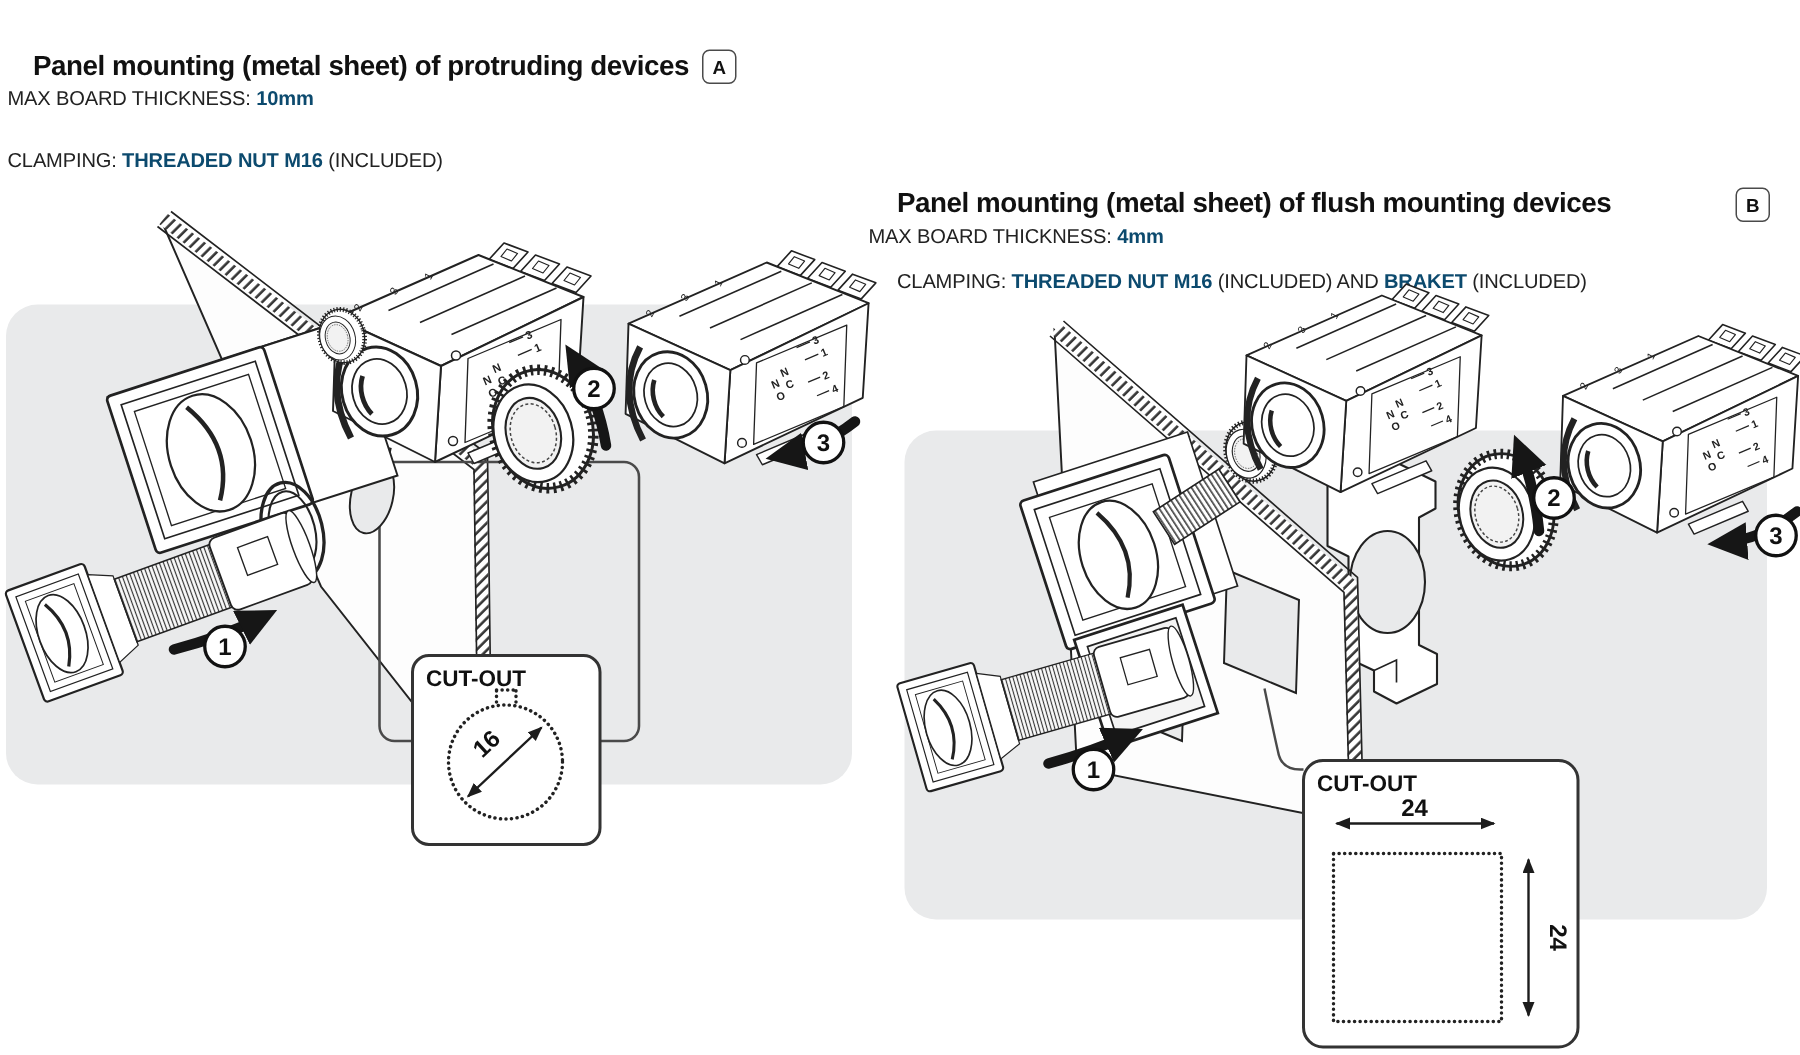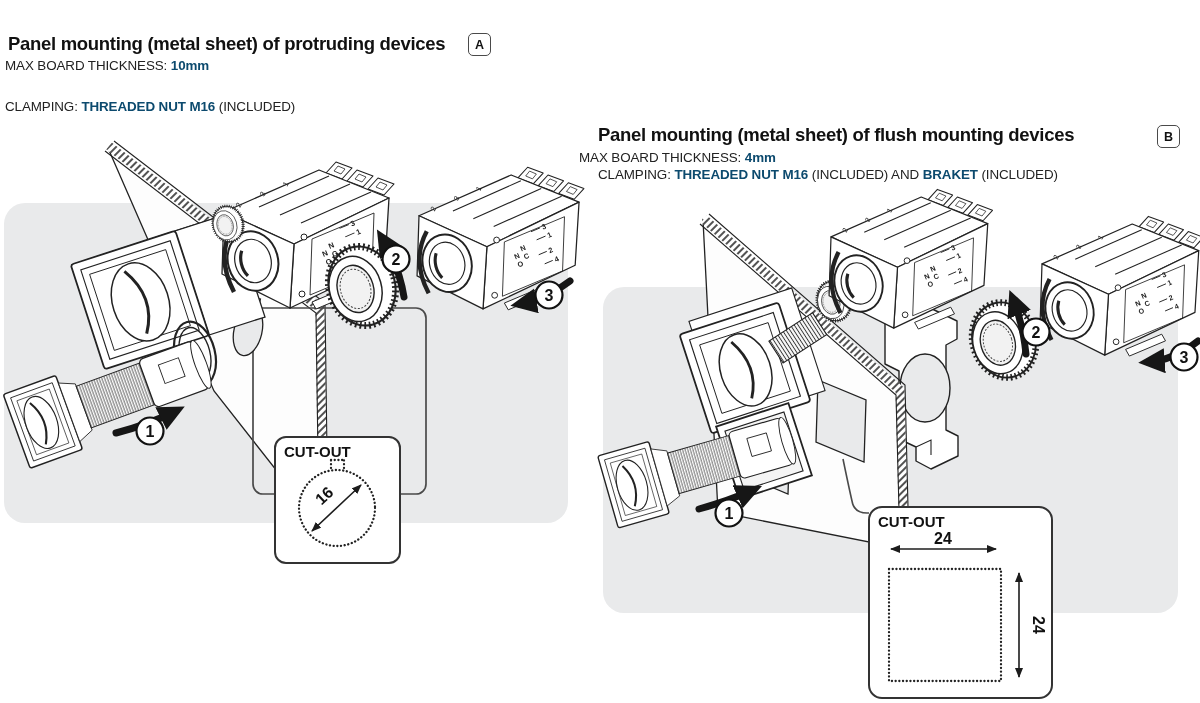--- a/index.html
+++ b/index.html
@@ -11,29 +11,29 @@
   .abadge{position:absolute;width:21px;height:21px;border:1.6px solid #4a4a4a;border-radius:5px;
           background:#fff;display:flex;align-items:center;justify-content:center;
           font-size:12.5px;font-weight:bold;color:#111;}
   .note{position:absolute;font-size:14.5px;color:#222;white-space:nowrap;}
   svg{position:absolute;left:0;top:0;}
   svg text{font-family:"Liberation Sans", sans-serif;}
 </style>
 </head>
 <body>
 
-<div class="title" style="left:8px;top:33px;">Panel mounting (metal sheet) of protruding devices</div>
+<div class="title" style="left:22px;top:33px;">Panel mounting (metal sheet) of protruding devices</div>
 <div class="abadge" style="left:468px;top:33px;">A</div>
 <div class="spec" style="left:5px;top:58px;"><span>MAX BOARD THICKNESS: </span><b>10mm</b></div>
 <div class="spec" style="left:5px;top:75px;margin-top:24px;"><span>CLAMPING: </span><b>THREADED NUT M16</b><span> (INCLUDED)</span></div>
 
 <div class="title" style="left:598px;top:124px;">Panel mounting (metal sheet) of flush mounting devices</div>
 <div class="abadge" style="left:1157px;top:125px;">B</div>
 <div class="spec" style="left:579px;top:150px;"><span>MAX BOARD THICKNESS: </span><b>4mm</b></div>
-<div class="spec" style="left:598px;top:167px;text-align:center;"><span>CLAMPING: </span><b>THREADED NUT M16</b><span> (INCLUDED) AND </span><b>BRAKET</b><span> (INCLUDED)</span></div>
+<div class="spec" style="left:598px;top:180px;text-align:center;"><span>CLAMPING: </span><b>THREADED NUT M16</b><span> (INCLUDED) AND </span><b>BRAKET</b><span> (INCLUDED)</span></div>
 
 <div class="note" style="left:408px;top:497px;">Hole for anti-rotation</div>
 
 <svg width="1200" height="703" viewBox="0 0 1200 703">
 <defs>
   <pattern id="hp" width="5" height="5" patternUnits="userSpaceOnUse" patternTransform="rotate(45)">
     <rect width="5" height="5" fill="#fff"></rect>
     <line x1="1" y1="0" x2="1" y2="5" stroke="#333" stroke-width="1.7"></line>
   </pattern>
   <pattern id="thr" width="3.2" height="80" patternUnits="userSpaceOnUse">

